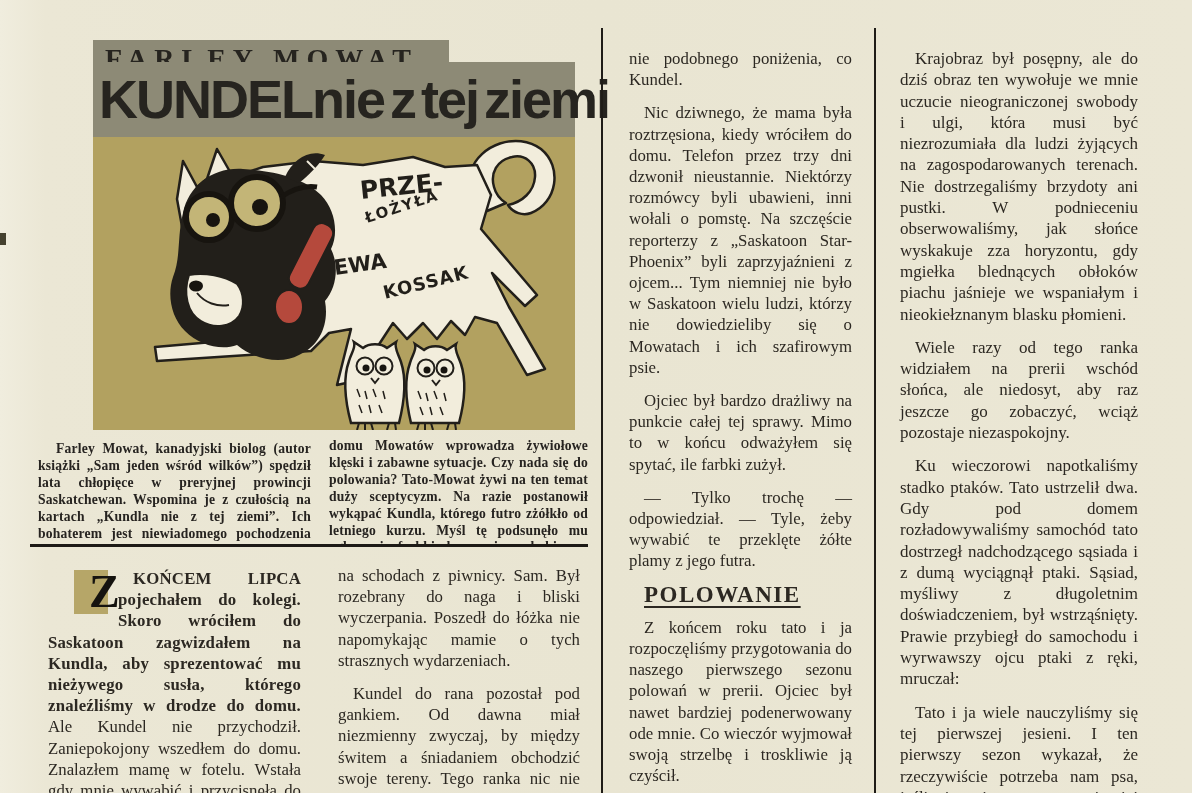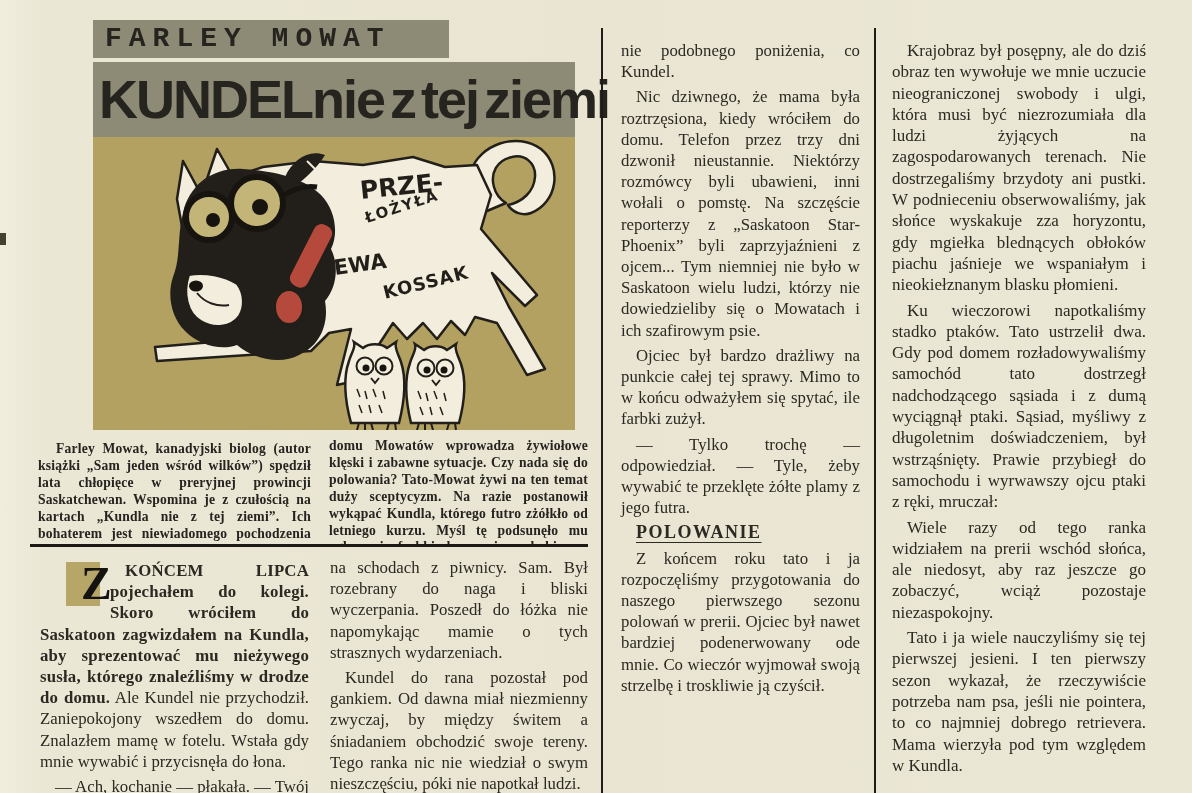--- a/index.html
+++ b/index.html
@@ -4,23 +4,23 @@
 <style>
   html,body{margin:0;padding:0;}
   body{
     width:1192px;height:793px;position:relative;overflow:hidden;
     background:linear-gradient(90deg,#f0edde 0px,#ebe7d5 45px,#e9e5d2 600px,#ebe7d5 1192px);
     font-family:"Liberation Serif",serif;color:#2c2822;
   }
   .abs{position:absolute;}
   
   .mast-row1{
-    left:93px;top:20px;width:356px;height:38px;box-sizing:border-box;
+    left:93px;top:40px;width:356px;height:38px;box-sizing:border-box;
     background:#8d8a76;color:#26241f;
-    font-family:Liberation Mono, monospace;font-weight:bold;
+    font-family:Liberation Serif, serif;font-weight:bold;
     font-size:28px;letter-spacing:7px;line-height:38px;padding-left:12px;
   }
   .mast-row2{
     left:93px;top:62px;width:482px;height:75px;box-sizing:border-box;
     background:#8d8a76;color:#26241f;
     font-family:"Liberation Sans",sans-serif;font-weight:bold;
     font-size:54px;letter-spacing:-2px;line-height:75px;padding-left:6px;
     white-space:nowrap;
   }
   .mast-row2 .rest{word-spacing:-7px;margin-left:0;}
@@ -30,38 +30,38 @@
   .cap{
     font-weight:bold;font-size:13.6px;line-height:16.9px;text-align:justify;
     letter-spacing:0.2px;color:#262320;
   }
   .cap-left{left:38px;top:441px;width:273px;height:100px;overflow:hidden;text-indent:18px;}
   .cap-right{left:329px;top:438px;width:259px;height:106px;overflow:hidden;}
   .hrule{left:30px;top:544px;width:558px;height:3px;background:#1d1a16;}
   .edge-mark{left:0;top:233px;width:6px;height:12px;background:#45412f;}
   
   .col{font-size:16.8px;line-height:21.2px;text-align:justify;overflow:hidden;color:#2c2822;}
-  .col p{margin:4px;text-indent:15px;}
+  .col p{margin:12px;text-indent:15px;}
   .col p.noind{text-indent:0;}
   .col1{left:36px;top:556px;width:277px;height:237px;}
   .col2{left:326px;top:553px;width:266px;height:240px;}
   .col3{left:617px;top:36px;width:247px;height:757px;}
   .col4{left:888px;top:36px;width:262px;height:757px;font-size:17px;line-height:21.3px;}
   .vdiv{width:2px;background:#1f1c17;top:28px;height:765px;}
   .vdiv-1{left:601px;}
   .vdiv-2{left:874px;}
   .lead{text-indent:0;}
   .lead b{letter-spacing:0.2px;}
   .dropcap{
     float:left;width:34px;height:44px;background:#b6a668;color:#15130f;
     font-weight:bold;font-size:46px;line-height:44px;text-align:center;
     margin:2px 10px 16px 26px;
   }
   .section-head{
-    font-size:18px;font-weight:bold;letter-spacing:1.5px;
+    font-size:23px;font-weight:bold;letter-spacing:1.5px;
     text-decoration:underline;text-underline-offset:4px;
     margin:26px 0 16px 0;text-indent:0;
   }
   i{font-style:italic;}
 </style>
 </head>
 <body>
 
 <div class="abs mast-row1">FARLEY MOWAT</div>
 <div class="abs mast-row2"><span>KUNDEL</span><span class="rest">nie z tej ziemi</span></div>
@@ -156,16 +156,16 @@
   <p class="section-head">POLOWANIE</p>
   <div>
       <p>Z końcem roku tato i ja rozpoczęliśmy przygotowania do naszego pierwszego sezonu polowań w prerii. Ojciec był nawet bardziej podenerwowany ode mnie. Co wieczór wyjmował swoją strzelbę i troskliwie ją czyścił.</p>
     </div>
 </div>
 
 <div class="abs vdiv vdiv-2"></div>
 
 <div class="abs col col4">
     <p>Krajobraz był posępny, ale do dziś obraz ten wywołuje we mnie uczucie nieograniczonej swobody i ulgi, która musi być niezrozumiała dla ludzi żyjących na zagospodarowanych terenach. Nie dostrzegaliśmy brzydoty ani pustki. W podnieceniu obserwowaliśmy, jak słońce wyskakuje zza horyzontu, gdy mgiełka blednących obłoków piachu jaśnieje we wspaniałym i nieokiełznanym blasku płomieni.</p>
+    <p>Wiele razy od tego ranka widziałem na prerii wschód słońca, ale niedosyt, aby raz jeszcze go zobaczyć, wciąż pozostaje niezaspokojny.</p>
     <p>Ku wieczorowi napotkaliśmy stadko ptaków. Tato ustrzelił dwa. Gdy pod domem rozładowywaliśmy samochód tato dostrzegł nadchodzącego sąsiada i z dumą wyciągnął ptaki. Sąsiad, myśliwy z długoletnim doświadczeniem, był wstrząśnięty. Prawie przybiegł do samochodu i wyrwawszy ojcu ptaki z ręki, mruczał:</p>
-    <p>Wiele razy od tego ranka widziałem na prerii wschód słońca, ale niedosyt, aby raz jeszcze go zobaczyć, wciąż pozostaje niezaspokojny.</p>
     <p>Tato i ja wiele nauczyliśmy się tej pierwszej jesieni. I ten pierwszy sezon wykazał, że rzeczywiście potrzeba nam psa, jeśli nie pointera, to co najmniej dobrego retrievera. Mama wierzyła pod tym względem w Kundla.</p>
   </div>
 
 </body></html>

